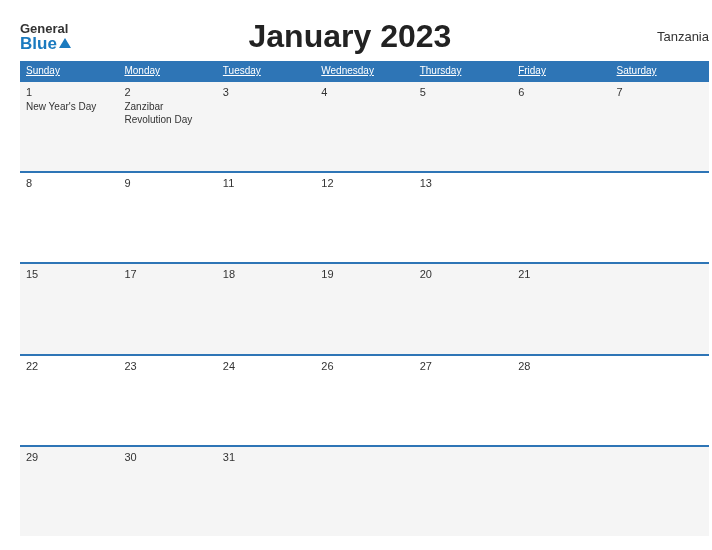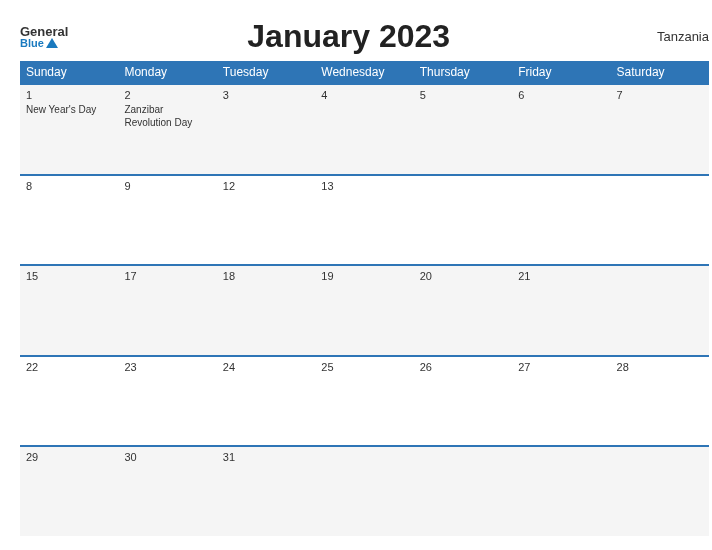--- a/index.html
+++ b/index.html
@@ -28,25 +28,26 @@
       flex-direction: column;
       align-items: flex-start;
     }
     .logo-general {
       font-size: 13px;
       font-weight: bold;
       color: #333;
       line-height: 1;
     }
     .logo-blue {
-      font-size: 11px;
+      font-size: 17px;
       font-weight: bold;
       color: #1a7abf;
       line-height: 1;
       display: flex;
+      align-items: center;
       gap: 0;
     }
     .logo-triangle {
       width: 0;
       height: 0;
       border-left: 6px solid transparent;
       border-right: 6px solid transparent;
       border-bottom: 10px solid #1a7abf;
       display: inline-block;
       margin-left: 2px;
@@ -69,23 +70,24 @@
       display: flex;
       flex-direction: column;
     }
     .day-headers {
       display: grid;
       grid-template-columns: repeat(7, 1fr);
       background: #2e75b6;
     }
     .day-header {
       color: #fff;
-      font-size: 12px;
+      font-size: 10px;
       padding: 4px 6px;
       font-weight: normal;
+      text-decoration: underline;
     }
     .weeks {
       flex: 1;
       display: flex;
       flex-direction: column;
     }
     .week-row {
       display: grid;
       grid-template-columns: repeat(7, 1fr);
       flex: 1;
@@ -166,20 +168,23 @@
           </div>
         </div>
         <div class="week-row">
           <div class="day-cell">
             <span class="day-number">8</span>
           </div>
           <div class="day-cell">
             <span class="day-number">9</span>
           </div>
           <div class="day-cell">
+            <span class="day-number">11</span>
+          </div>
+          <div class="day-cell">
             <span class="day-number">12</span>
           </div>
           <div class="day-cell">
             <span class="day-number">13</span>
           </div>
         </div>
         <div class="week-row">
           <div class="day-cell">
             <span class="day-number">15</span>
           </div>
@@ -201,23 +206,20 @@
         </div>
         <div class="week-row">
           <div class="day-cell">
             <span class="day-number">22</span>
           </div>
           <div class="day-cell">
             <span class="day-number">23</span>
           </div>
           <div class="day-cell">
             <span class="day-number">24</span>
-          </div>
-          <div class="day-cell">
-            <span class="day-number">25</span>
           </div>
           <div class="day-cell">
             <span class="day-number">26</span>
           </div>
           <div class="day-cell">
             <span class="day-number">27</span>
           </div>
           <div class="day-cell">
             <span class="day-number">28</span>
           </div>

